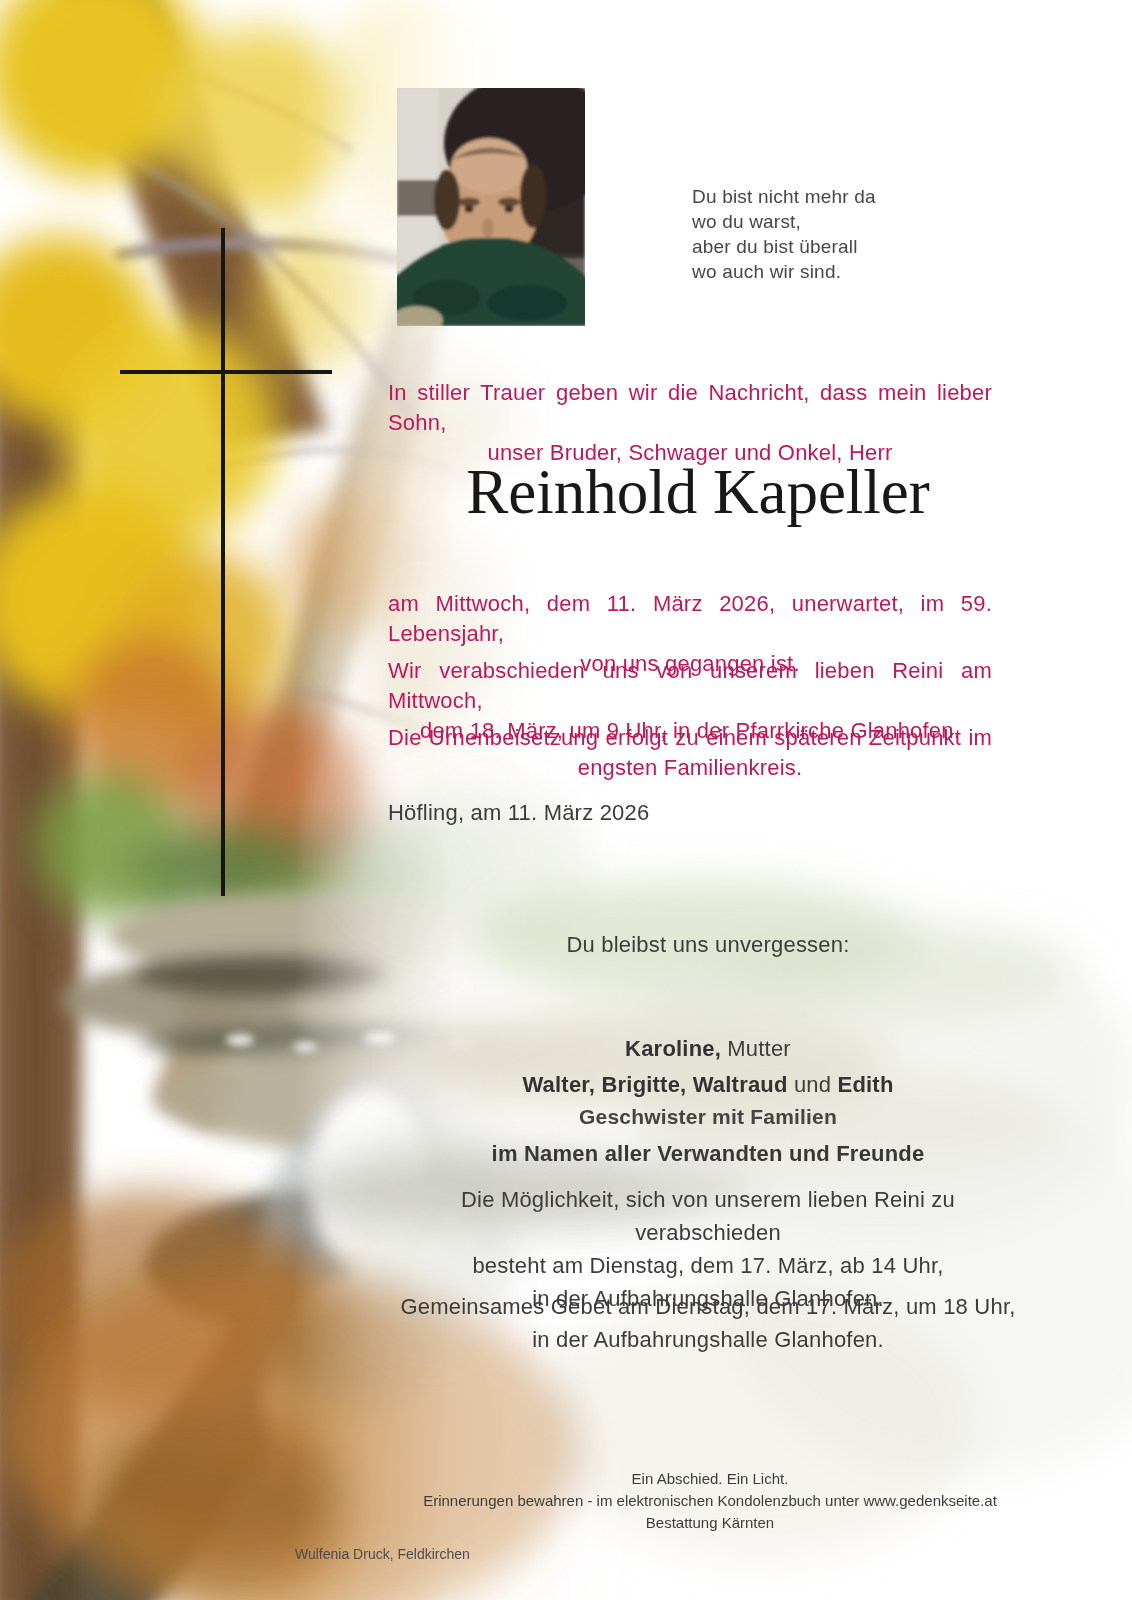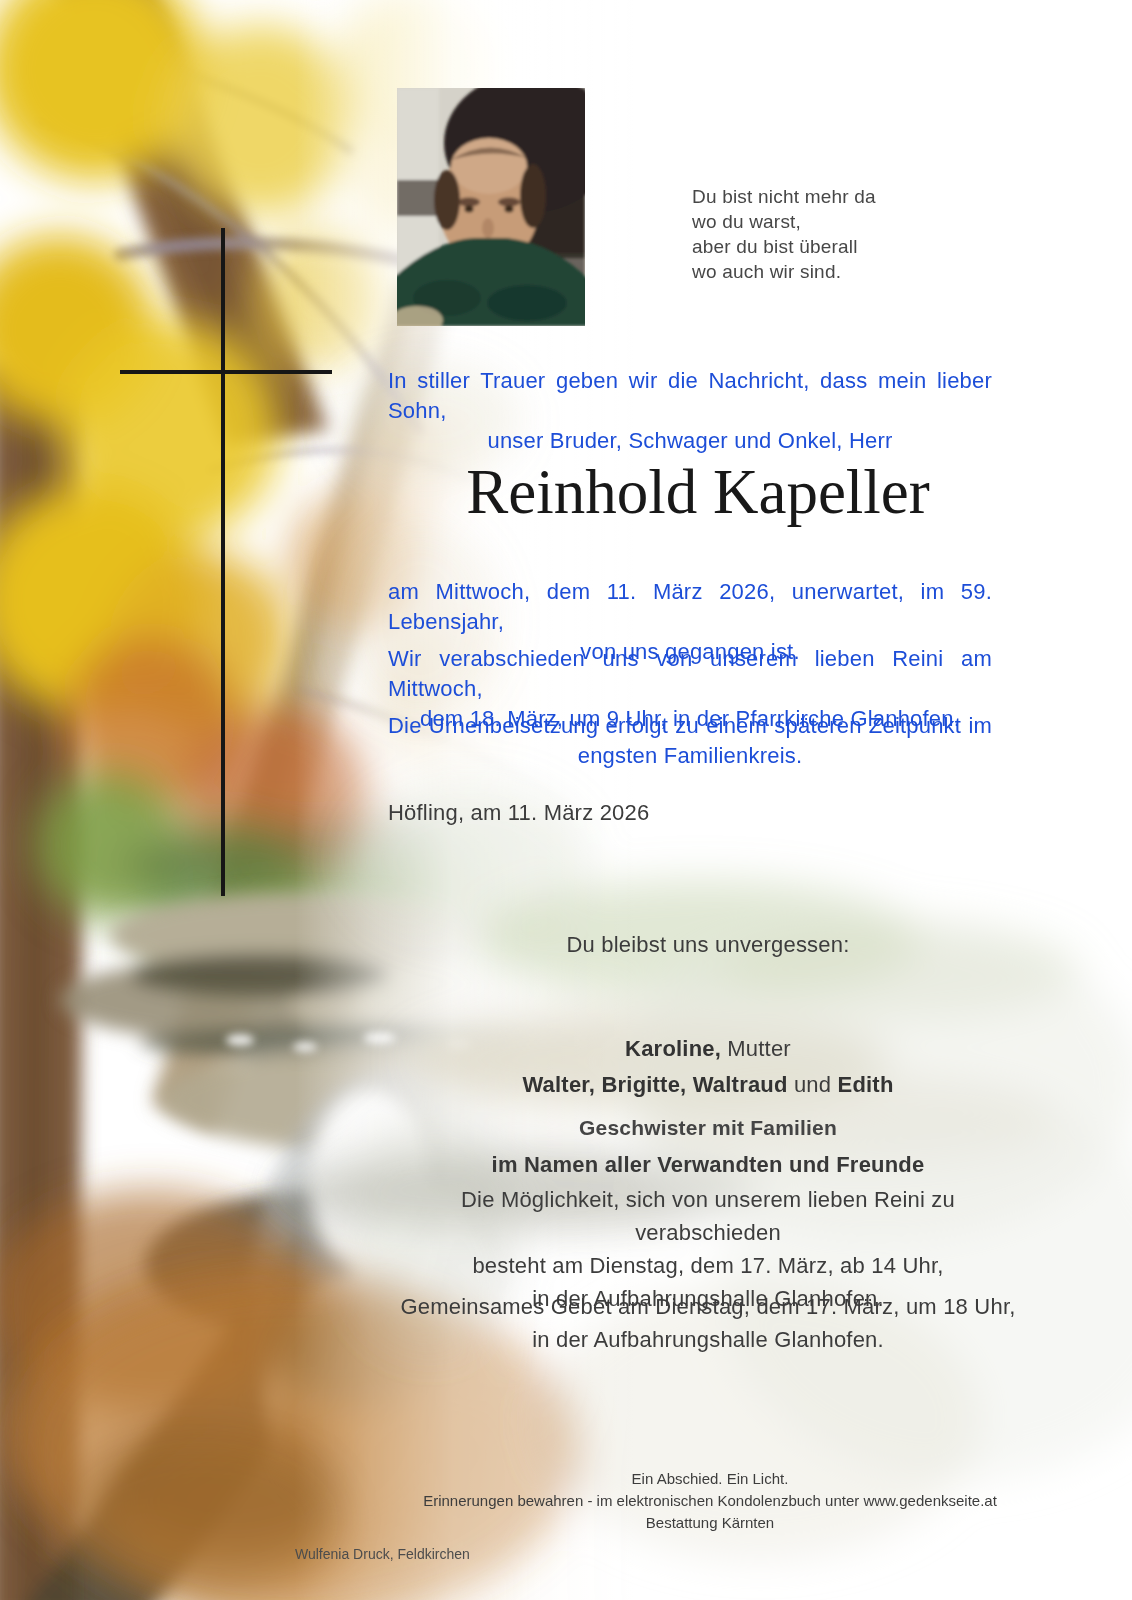--- a/index.html
+++ b/index.html
@@ -15,39 +15,39 @@
   .bg{position:absolute;left:0;top:0;width:1132px;height:1600px;z-index:0;}
   
   .cross-v{position:absolute;left:221px;top:228px;width:4px;height:668px;background:#161616;z-index:2;}
   .cross-h{position:absolute;left:120px;top:370px;width:212px;height:4px;background:#161616;z-index:2;}
   
   .photo{position:absolute;left:397px;top:88px;width:188px;height:238px;z-index:3;}
   
   .poem{position:absolute;left:692px;top:184px;z-index:3;font-size:19px;line-height:25px;color:#474747;letter-spacing:.2px;}
   .poem div{white-space:nowrap;}
   
-  .para{position:absolute;left:388px;width:604px;z-index:3;font-size:22px;line-height:30px;color:#1d4ed8;letter-spacing:.2px;}
+  .para{position:absolute;left:388px;width:604px;z-index:3;font-size:22px;line-height:30px;color:#be185d;letter-spacing:.2px;margin-top:12px;}
   .jline{display:block;text-align:justify;text-align-last:justify;}
   .lline{display:block;text-align:center;}
   .intro{top:366px;}
   .deceased-name{
     position:absolute;left:388px;top:452px;width:620px;z-index:3;
     font-family:"Liberation Serif", serif;
     font-size:63px;line-height:80px;color:#181818;
     text-align:center;white-space:nowrap;
   }
   .passing{top:577px;}
   .farewell{top:644px;}
   .urn{top:711px;}
   .place-date{position:absolute;left:388px;top:800px;z-index:3;font-size:22px;color:#3c3c3c;letter-spacing:.2px;}
   .center-col{position:absolute;left:398px;width:620px;text-align:center;z-index:3;color:#3c3c3c;letter-spacing:.2px;}
   .remember-heading{top:932px;font-size:22px;}
   .mourners{top:1036px;font-size:22px;}
   .mourners .m-line1{margin-bottom:10px;}
-  .mourners .m-line2{margin-bottom:18px;}
+  .mourners .m-line2{margin-bottom:7px;}
   .mourners .m-line3{font-size:21px;color:#444;margin-bottom:12px;font-weight:bold;}
   .mourners .bold{font-weight:700;color:#333;}
   .mourners .m-line4{font-weight:600;color:#383838;}
   .viewing{top:1183px;font-size:22px;line-height:33px;}
   .prayer{top:1290px;font-size:22px;line-height:33px;}
   .footer{position:absolute;left:295px;top:1468px;width:830px;text-align:center;z-index:3;font-size:15px;line-height:22px;color:#3d3d3d;}
   .printer{position:absolute;left:295px;top:1546px;width:830px;z-index:3;font-size:14px;color:#4c4c4c;}
 </style>
 </head>
 <body>

